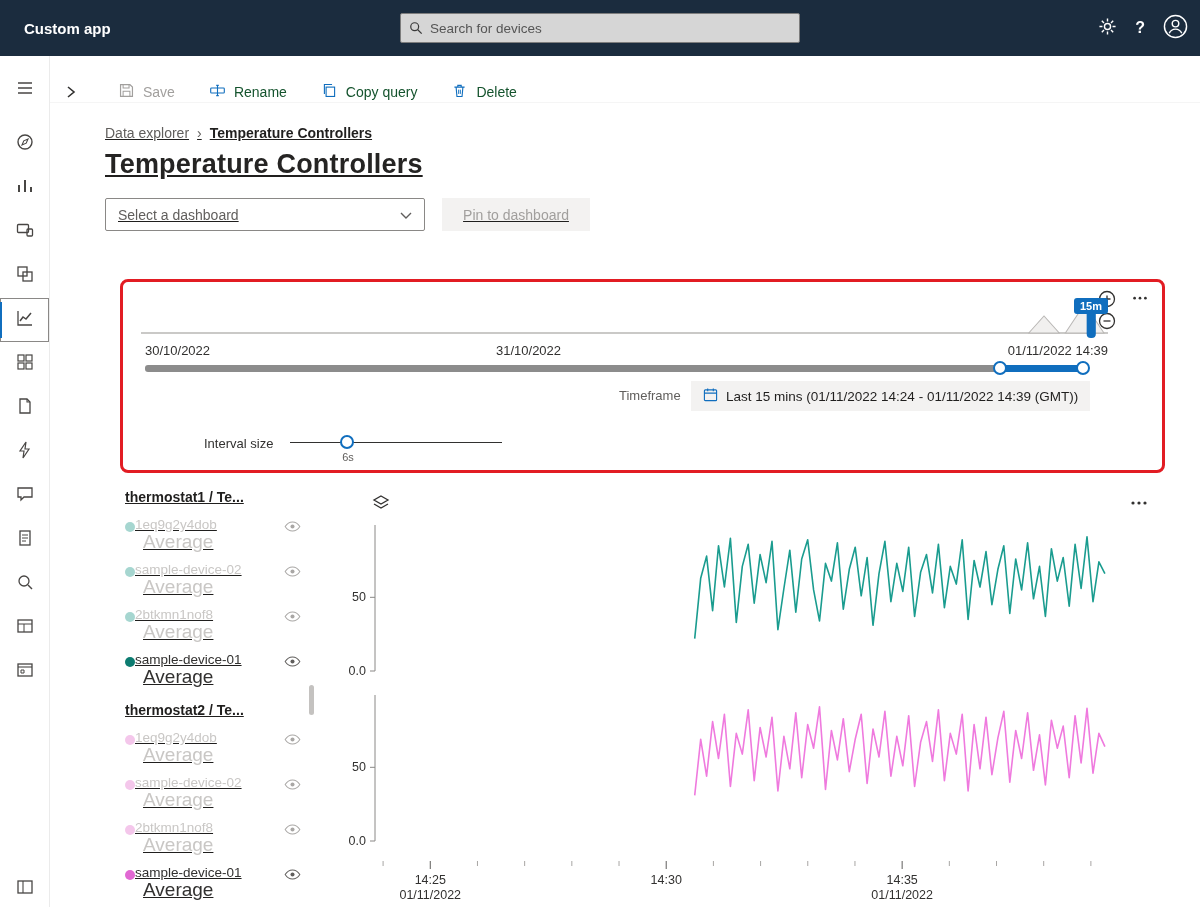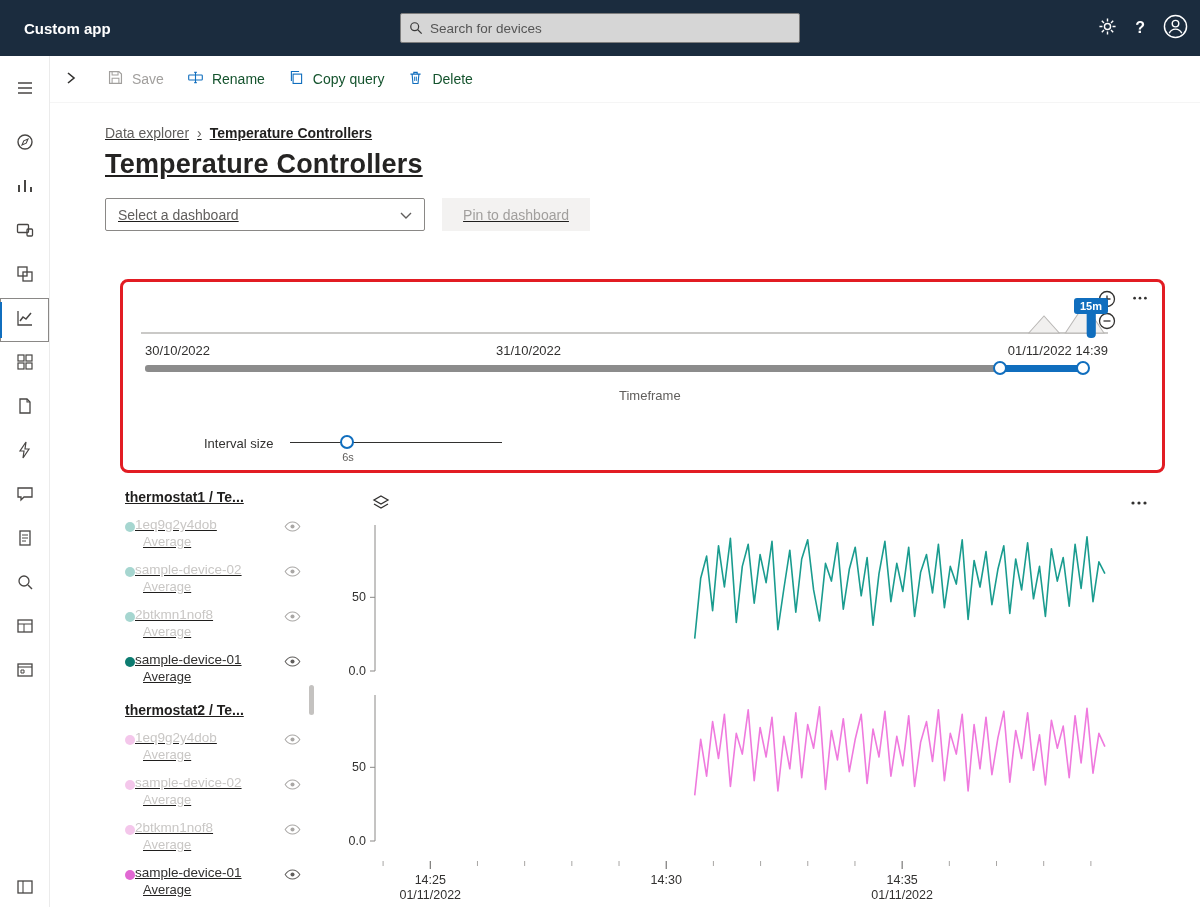--- a/index.html
+++ b/index.html
@@ -23,21 +23,21 @@
   .rail-item { width:49px; height:44px; display:flex; align-items:center; justify-content:center; color:#484644; position:relative; cursor:pointer; }
   .rail-item.menu { margin-bottom:10px; }
   .rail-item svg { width:20px; height:20px; }
   .rail-item.selected { outline:1px solid #8a8886; outline-offset:-1px; }
   .rail-item.selected::before { content:""; position:absolute; left:0; top:4px; bottom:4px; width:2px; background:#106ebe; }
   .rail-bottom { margin-top:auto; margin-bottom:6px; }
 
   .main-col { flex:1; display:flex; flex-direction:column; }
 
   
-  .toolbar { height:47px; display:flex; align-items:center; padding-left:14px; gap:23px; border-bottom:1px solid #f5f5f5; }
+  .toolbar { height:47px; display:flex; align-items:flex-end; padding-left:14px; gap:34px; border-bottom:1px solid #f5f5f5; }
   .expand-btn { background:none; border:none; color:#323130; cursor:pointer; margin-right:6px; display:flex; }
   .expand-btn svg { width:14px; height:14px; }
   .tb-btn { display:flex; align-items:center; gap:8px; background:none; border:none; font-size:14px; color:#14532d; cursor:pointer; font-family:"Liberation Sans",sans-serif; }
   .tb-btn svg { width:17px; height:17px; color:#106ebe; }
   .tb-btn.disabled { color:#a19f9d; cursor:default; }
   .tb-btn.disabled svg { color:#a19f9d; }
 
   
   .content { padding:22px 35px 0 55px; flex:1; overflow:hidden;text-decoration:underline; }
   .breadcrumb { font-size:14px; color:#605e5c; display:flex; gap:8px; align-items:center; }
@@ -86,21 +86,21 @@
   .explorer { display:flex; margin-top:14px; }
   .legend { width:210px; flex:0 0 210px; position:relative; padding-top:2px; }
   .legend-group { margin-bottom:16px; }
   .legend-title { font-size:14px; font-weight:700; color:#201f1e; margin:0 0 8px 20px; }
   .legend-item { margin:0 0 7px 20px; }
   .li-top { display:flex; align-items:flex-end; height:19px; }
   .li-dot { width:10px; height:10px; border-radius:50%; flex:0 0 10px; }
   .li-name { font-size:13.5px; color:#323130; flex:1; white-space:nowrap; overflow:hidden; }
   .li-eye { background:none; border:none; color:#605e5c; cursor:pointer; padding:0; margin-right:14px; display:flex; }
   .li-eye svg { width:17px; height:11px; }
-  .li-sub { font-size:13px; color:#323130; margin-left:18px; line-height:19px; }
+  .li-sub { font-size:19px; color:#323130; margin-left:18px; line-height:19px; }
   .legend-item.muted .li-name, .legend-item.muted .li-sub { color:#c9c7c5; }
   .legend-item.muted .li-eye { color:#a9a7a5; }
   .legend-scroll { position:absolute; right:1px; top:198px; width:5px; height:30px; background:#c4c2c0; border-radius:3px; cursor:grab; }
 
   .charts { flex:1; }
   .chart-toolbar { height:34px; display:flex; align-items:center; justify-content:space-between; padding:0 16px 0 56px; }
   .layers-btn, .chart-dots { background:none; border:none; color:#323130; cursor:pointer; padding:0; }
   .layers-btn svg { width:20px; height:20px; }
   .chart-dots svg { width:20px; height:20px; }
   svg.chart { display:block; width:850px; height:168px; margin-bottom:2px; }
@@ -324,20 +324,27 @@
         </div>
 
         <div class="brush">
           <div class="brush-track"></div>
           <div class="brush-sel"></div>
           <div class="brush-handle bh1"></div>
           <div class="brush-handle bh2"></div>
         </div>
 
         <span class="tf-label">Timeframe</span>
+        <div class="tf-box">
+          <span><svg viewBox="0 0 16 16">
+                <rect x="1.5" y="3" width="13" height="11.5" rx="1" stroke="currentColor" fill="none" stroke-width="1.2"></rect>
+                <path d="M1.5 6.5h13M5 1.5v3M11 1.5v3" stroke="currentColor" stroke-width="1.2"></path>
+              </svg></span>
+          <span>Last 15 mins (01/11/2022 14:24 - 01/11/2022 14:39 (GMT))</span>
+        </div>
 
         <span class="interval-label">Interval size</span>
         <div class="interval-slider">
           <div class="int-line"></div>
           <div class="int-handle"></div>
           <div class="int-value">6s</div>
         </div>
       </section>
 
       <section class="explorer">

